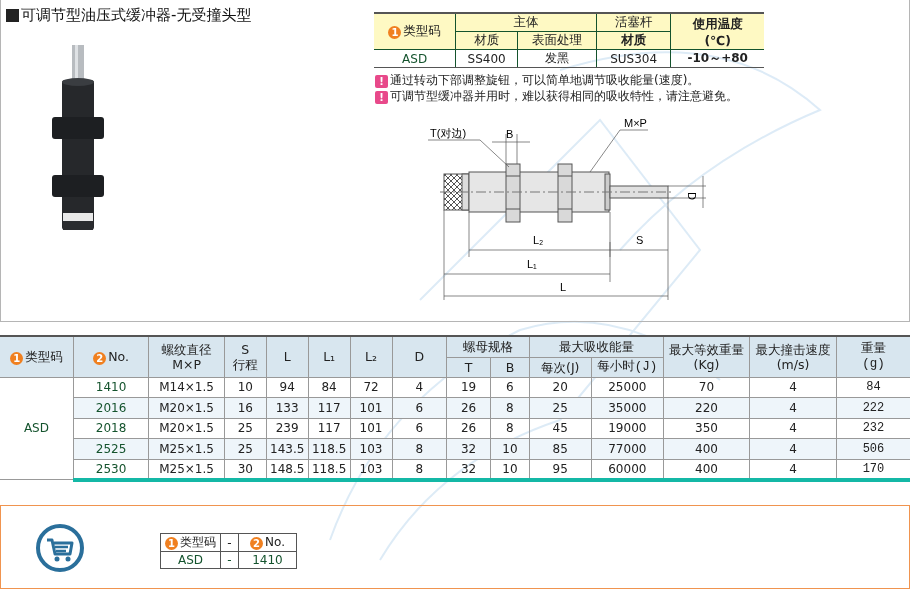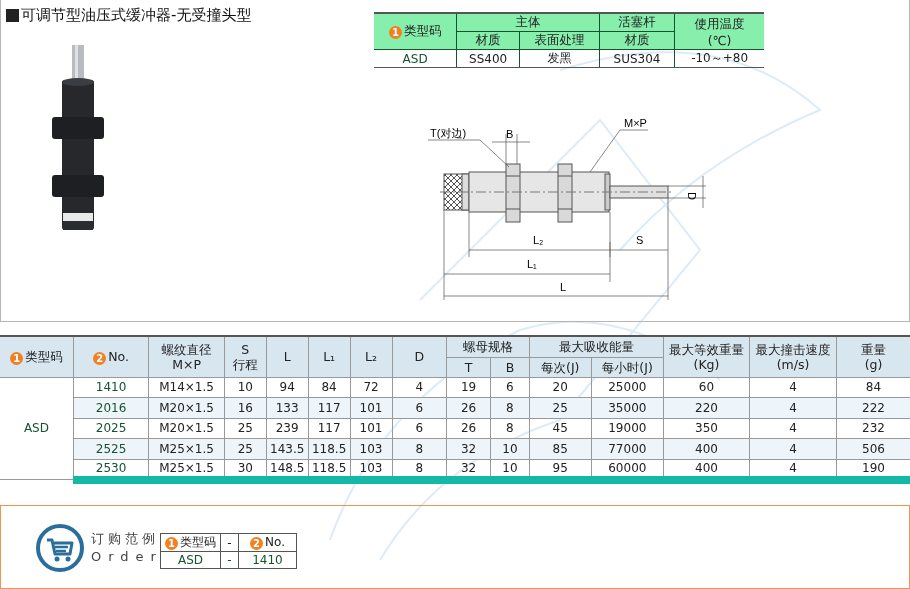--- a/index.html
+++ b/index.html
@@ -5,41 +5,41 @@
   * { box-sizing: border-box; margin: 0; padding: 0; }
   body { width: 910px; height: 589px; background: #fff; font-family: "DejaVu Sans", "Liberation Sans", sans-serif; color: #222; position: relative; overflow: hidden; }
   .top-panel { position: absolute; left: 0; top: 0; width: 910px; height: 322px; border: 1px solid #b5b5b5; border-top: none; }
   .title { position: absolute; left: 6px; top: 6px; font-size: 15px; color: #111; display: flex; align-items: center; }
   .title .sq { display: inline-block; width: 13px; height: 13px; background: #222; margin-right: 2px; }
   .photo { position: absolute; left: 35px; top: 45px; width: 90px; height: 190px; }
 
   table { border-collapse: collapse; }
   .spec { position: absolute; left: 374px; top: 12px; width: 390px; font-size: 12px; }
   .spec th, .spec td { border: 1px solid #14532d; text-align: center; font-weight: normal; height: 18px; padding: 0 2px; }
-  .spec th { background: #86efac; font-size: 12.5px; }
+  .spec th { background: #fef9c3; font-size: 12.5px; }
   .spec tr:first-child th { border-top: 2px solid #555; }
   .spec tr:last-child td { border-bottom: 1px solid #555; }
   .spec th:first-child, .spec td:first-child { border-left: none; }
-  .spec th:last-child, .spec td:last-child { border-right: none; }
+  .spec th:last-child, .spec td:last-child { border-right: none; font-weight: bold; }
   .blue { color: #14532d; }
   .num { display: inline-block; width: 13px; height: 13px; border-radius: 50%; background: #f08020; color: #fff; font-size: 10px; line-height: 13px; text-align: center; font-weight: bold; margin-right: 2px; vertical-align: -1px; }
   .notes { position: absolute; left: 375px; top: 72px; font-size: 12px; line-height: 16px; }
   .warn { display: inline-block; width: 13px; height: 13px; background: #e8498a; color: #fff; border-radius: 2px; font-size: 10px; line-height: 13px; text-align: center; font-weight: bold; margin-right: 2px; vertical-align: -1px; }
 
   .drawing { position: absolute; left: 400px; top: 112px; width: 320px; height: 190px; }
 
   .main-table { position: absolute; left: 0; top: 335px; width: 910px; font-size: 12px; }
   .main-table th, .main-table td { border: 1px solid #999; text-align: center; font-weight: normal; }
   .main-table th { background: #d8e6ef; font-size: 12.5px; line-height: 15px; }
   .main-table thead tr:first-child th { border-top: 2px solid #555; }
   .main-table td { height: 20.5px; }
   .main-table tbody tr:nth-child(even) td.shade { background: #eef5fa; }
-  .main-table tbody tr:last-child td { border-bottom: 8px solid #14b8a6; }
+  .main-table tbody tr:last-child td { border-bottom: 4px solid #14b8a6; }
   .main-table th:first-child, .main-table td:first-child { border-left: none; }
-  .main-table th:last-child, .main-table td:last-child { border-right: none; }
+  .main-table th:last-child, .main-table td:last-child { border-right: none; font-family: Liberation Mono, monospace; }
   .main-table td.type { background: #fff !important; }
 
   .order-box { position: absolute; left: 0; top: 505px; width: 910px; height: 84px; border: 1px solid #f0944f; }
   .cart { position: absolute; left: 34px; top: 17px; width: 50px; height: 50px; }
   .order-label { position: absolute; left: 90px; top: 24px; font-size: 13px; color: #444; letter-spacing: 4px; line-height: 18px; }
   .order-table { position: absolute; left: 159px; top: 27px; font-size: 12px; }
   .order-table td { border: 1px solid #555; height: 17px; text-align: center; padding: 0 4px; }
   .watermark { position: absolute; left: 0; top: 0; width: 910px; height: 589px; pointer-events: none; }
 </style>
 </head>
@@ -89,20 +89,22 @@
     <td class="blue">ASD</td>
     <td>SS400</td>
     <td>发黑</td>
     <td>SUS304</td>
     <td>-10～+80</td>
   </tr>
 </tbody>
   </table>
 
 <div class="notes">
+  <div><span class="warn">!</span><span>通过转动下部调整旋钮，可以简单地调节吸收能量(速度)。</span></div>
+  <div><span class="warn">!</span><span>可调节型缓冲器并用时，难以获得相同的吸收特性，请注意避免。</span></div>
 </div>
 
 <svg class="drawing" viewBox="0 0 320 190" font-family="Liberation Sans, sans-serif" font-size="11">
   <defs>
     <pattern id="knurl" width="6" height="6" patternUnits="userSpaceOnUse">
       <path d="M0 0 L6 6 M6 0 L0 6" stroke="#555" stroke-width="1"></path>
     </pattern>
   </defs>
 
   <rect x="44" y="62" width="25" height="36" fill="url(#knurl)" stroke="#555"></rect>
@@ -205,42 +207,42 @@
         <td class="shade">M14×1.5</td>
         <td class="shade">10</td>
         <td class="shade">94</td>
         <td class="shade">84</td>
         <td class="shade">72</td>
         <td class="shade">4</td>
         <td class="shade">19</td>
         <td class="shade">6</td>
         <td class="shade">20</td>
         <td class="shade">25000</td>
-        <td class="shade">60</td>
+        <td class="shade">70</td>
         <td class="shade">4</td>
         <td class="shade">84</td>
       </tr>
       <tr>
         <td class="shade blue">2016</td>
         <td class="shade">M20×1.5</td>
         <td class="shade">16</td>
         <td class="shade">133</td>
         <td class="shade">117</td>
         <td class="shade">101</td>
         <td class="shade">6</td>
         <td class="shade">26</td>
         <td class="shade">8</td>
         <td class="shade">25</td>
         <td class="shade">35000</td>
         <td class="shade">220</td>
         <td class="shade">4</td>
         <td class="shade">222</td>
       </tr>
       <tr>
-        <td class="shade blue">2025</td>
+        <td class="shade blue">2018</td>
         <td class="shade">M20×1.5</td>
         <td class="shade">25</td>
         <td class="shade">239</td>
         <td class="shade">117</td>
         <td class="shade">101</td>
         <td class="shade">6</td>
         <td class="shade">26</td>
         <td class="shade">8</td>
         <td class="shade">45</td>
         <td class="shade">19000</td>
@@ -271,38 +273,34 @@
         <td class="shade">148.5</td>
         <td class="shade">118.5</td>
         <td class="shade">103</td>
         <td class="shade">8</td>
         <td class="shade">32</td>
         <td class="shade">10</td>
         <td class="shade">95</td>
         <td class="shade">60000</td>
         <td class="shade">400</td>
         <td class="shade">4</td>
-        <td class="shade">190</td>
+        <td class="shade">170</td>
       </tr>
     </tbody>
 </table>
 
 <div class="order-box">
   <svg class="cart" viewBox="0 0 50 50">
     <circle cx="25" cy="25" r="22" fill="none" stroke="#2a6f9b" stroke-width="4"></circle>
     <path d="M12 17 H17 L20 31 H35 L37 20 H19" fill="none" stroke="#2a6f9b" stroke-width="3" stroke-linejoin="round"></path>
     <line x1="20" y1="24" x2="33" y2="24" stroke="#2a6f9b" stroke-width="2.5"></line>
     <line x1="21" y1="28" x2="31" y2="28" stroke="#2a6f9b" stroke-width="2.5"></line>
     <circle cx="22" cy="36" r="2.5" fill="#2a6f9b"></circle>
     <circle cx="33" cy="36" r="2.5" fill="#2a6f9b"></circle>
   </svg>
-  <div class="order-label">
-    <div>订购范例</div>
-    <div style="letter-spacing:7px">Order</div>
-  </div>
   <table class="order-table">
     <tbody>
         <tr>
       <td style="width:60px"><span class="num">1</span><span>类型码</span></td>
       <td style="width:18px">-</td>
       <td style="width:58px"><span class="num">2</span><span>No.</span></td>
     </tr>
     <tr>
       <td class="blue">ASD</td>
       <td class="blue">-</td>

